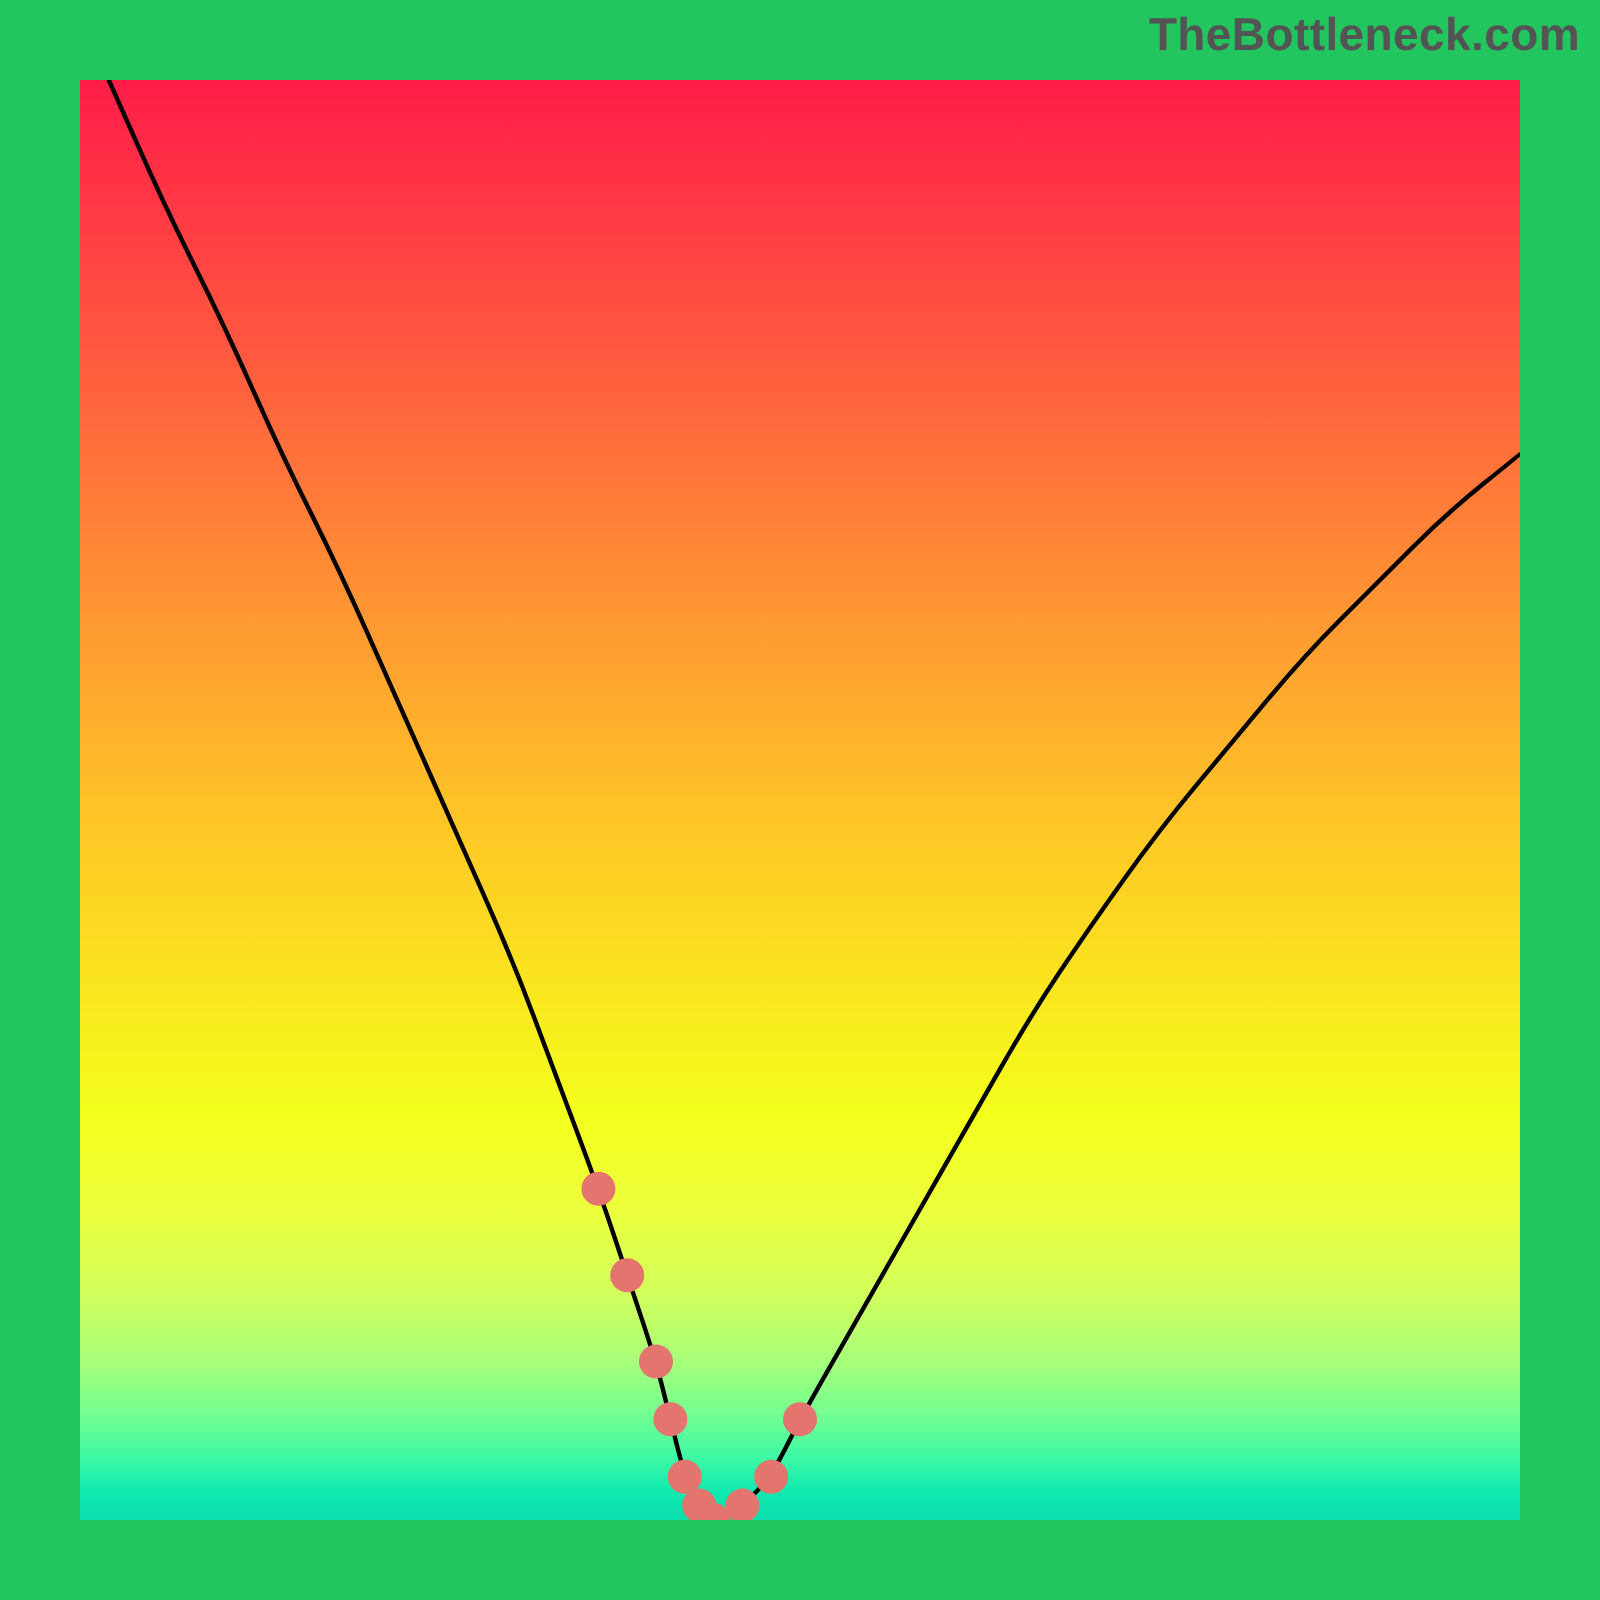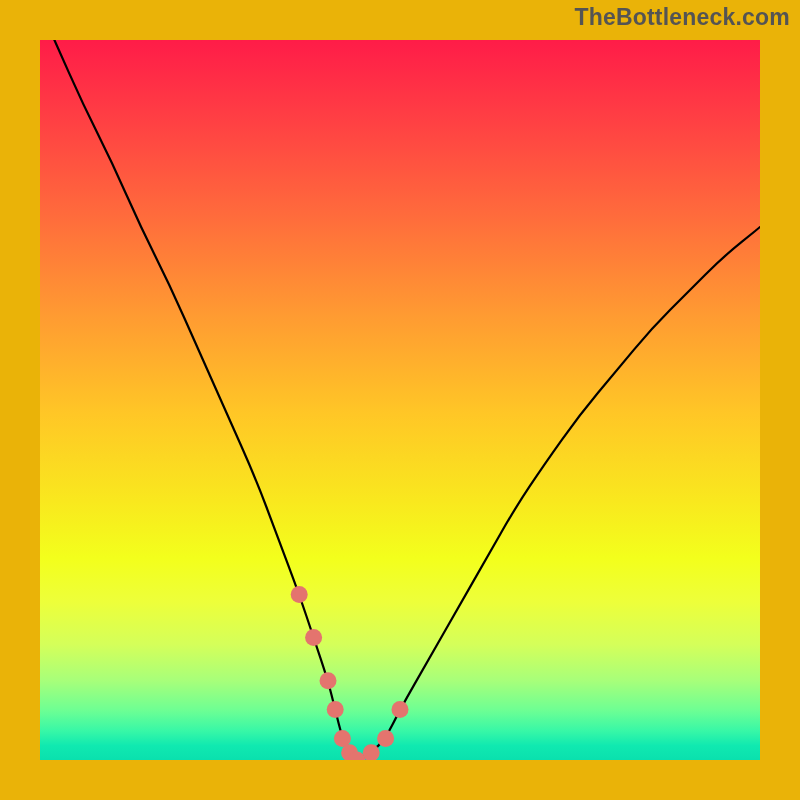--- a/index.html
+++ b/index.html
@@ -8,21 +8,21 @@
     width: 800px;
     height: 800px;
     background: #000;
     overflow: hidden;
     font-family: Arial, Helvetica, sans-serif;
   }
   .frame {
     position: relative;
     width: 800px;
     height: 800px;
-    background: #eab308;
+    background: #22c55e;
   }
   .watermark {
     position: absolute;
     top: 4px;
     right: 10px;
     color: #545454;
     font-size: 23px;
     font-weight: 600;
     letter-spacing: 0.2px;
     z-index: 10;

